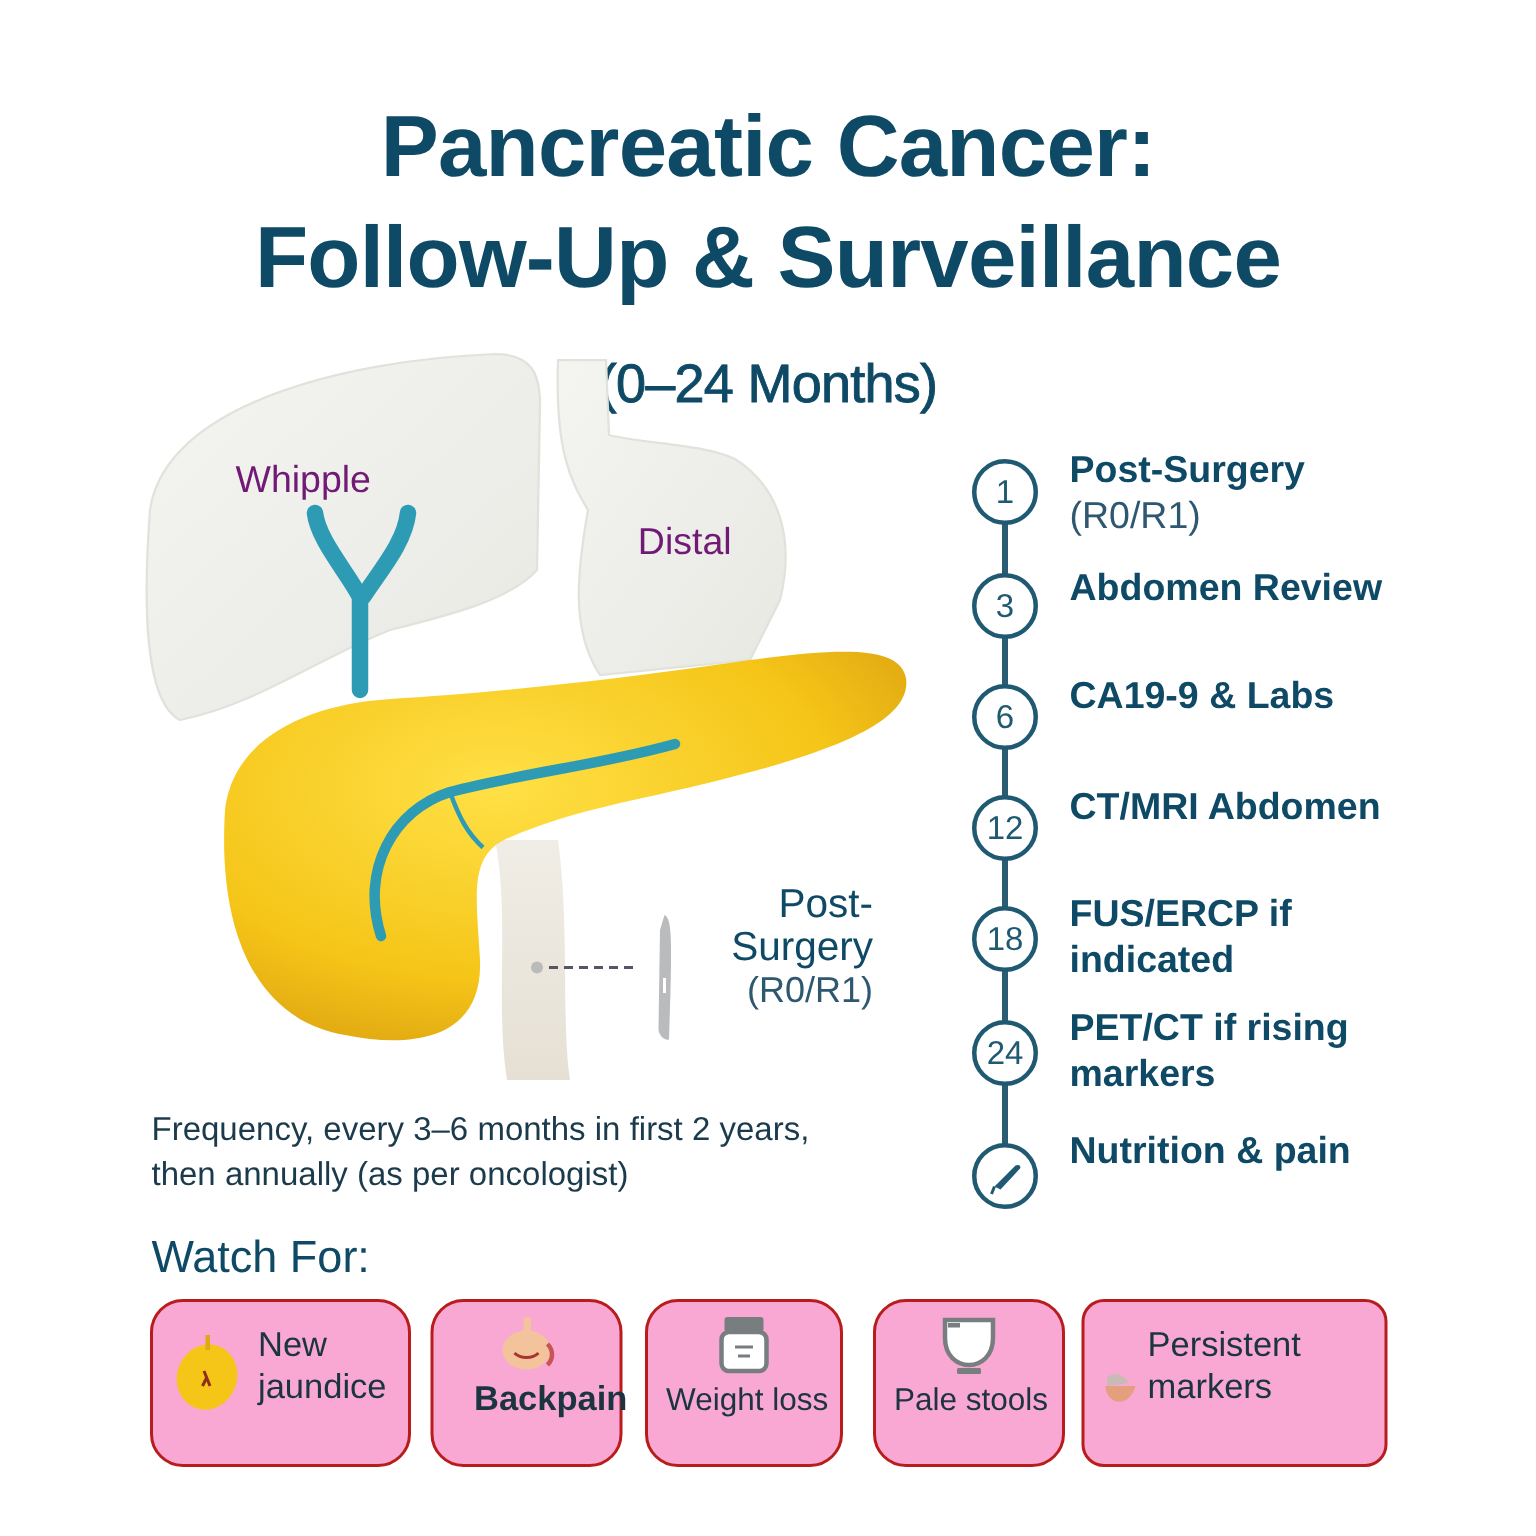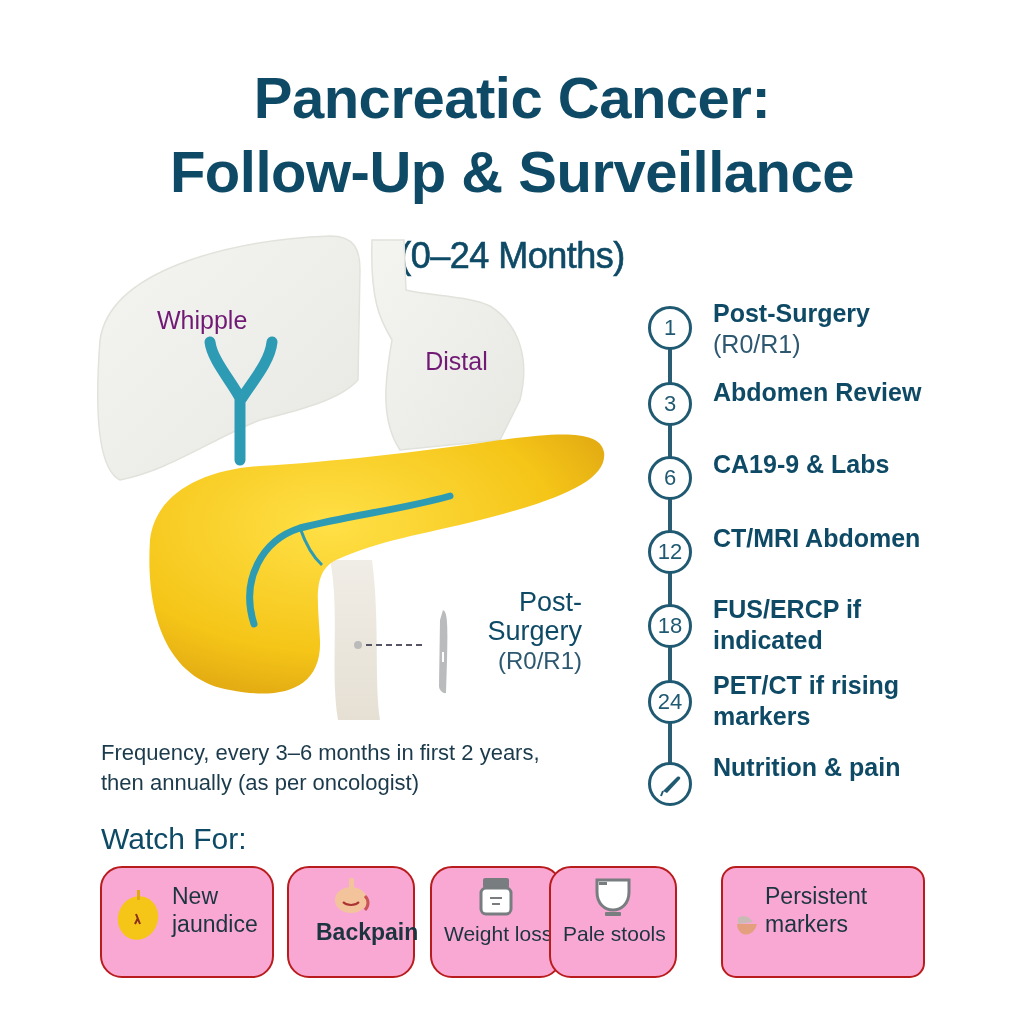--- a/index.html
+++ b/index.html
@@ -209,21 +209,21 @@
   <div class="chip" style="left:330px; width:132px;">
     <svg class="ico" style="left:46px; top:8px" width="36" height="40" viewBox="0 0 36 40">
       <rect x="5" y="2" width="26" height="10" rx="2" fill="#787D80"></rect>
       <rect x="3" y="12" width="30" height="26" rx="5" fill="#ffffff" stroke="#787D80" stroke-width="3"></rect>
       <line x1="12" y1="22" x2="24" y2="22" stroke="#787D80" stroke-width="2"></line>
       <line x1="14" y1="28" x2="22" y2="28" stroke="#787D80" stroke-width="2"></line>
     </svg>
     <div class="txt" style="left:12px; top:52px; font-size:21px;">Weight loss</div>
   </div>
 
-  <div class="chip" style="left:449px; width:128px;">
+  <div class="chip" style="left:482px; width:128px;">
     <svg class="ico" style="left:42px; top:8px" width="40" height="42" viewBox="0 0 40 42">
       <path d="M4 4 L 36 4 L 36 16 C 36 28, 28 34, 20 34 C 12 34, 4 28, 4 16 Z" fill="#fff" stroke="#787D80" stroke-width="3"></path>
       <rect x="6" y="6" width="8" height="3" fill="#787D80"></rect>
       <rect x="12" y="36" width="16" height="4" rx="1" fill="#787D80"></rect>
     </svg>
     <div class="txt" style="left:12px; top:52px; font-size:21px;">Pale stools</div>
   </div>
 
   <div class="chip" style="left:621px; width:204px;border-radius:15px;">
     <svg class="ico" style="left:12px; top:44px" width="26" height="26" viewBox="0 0 26 26">

